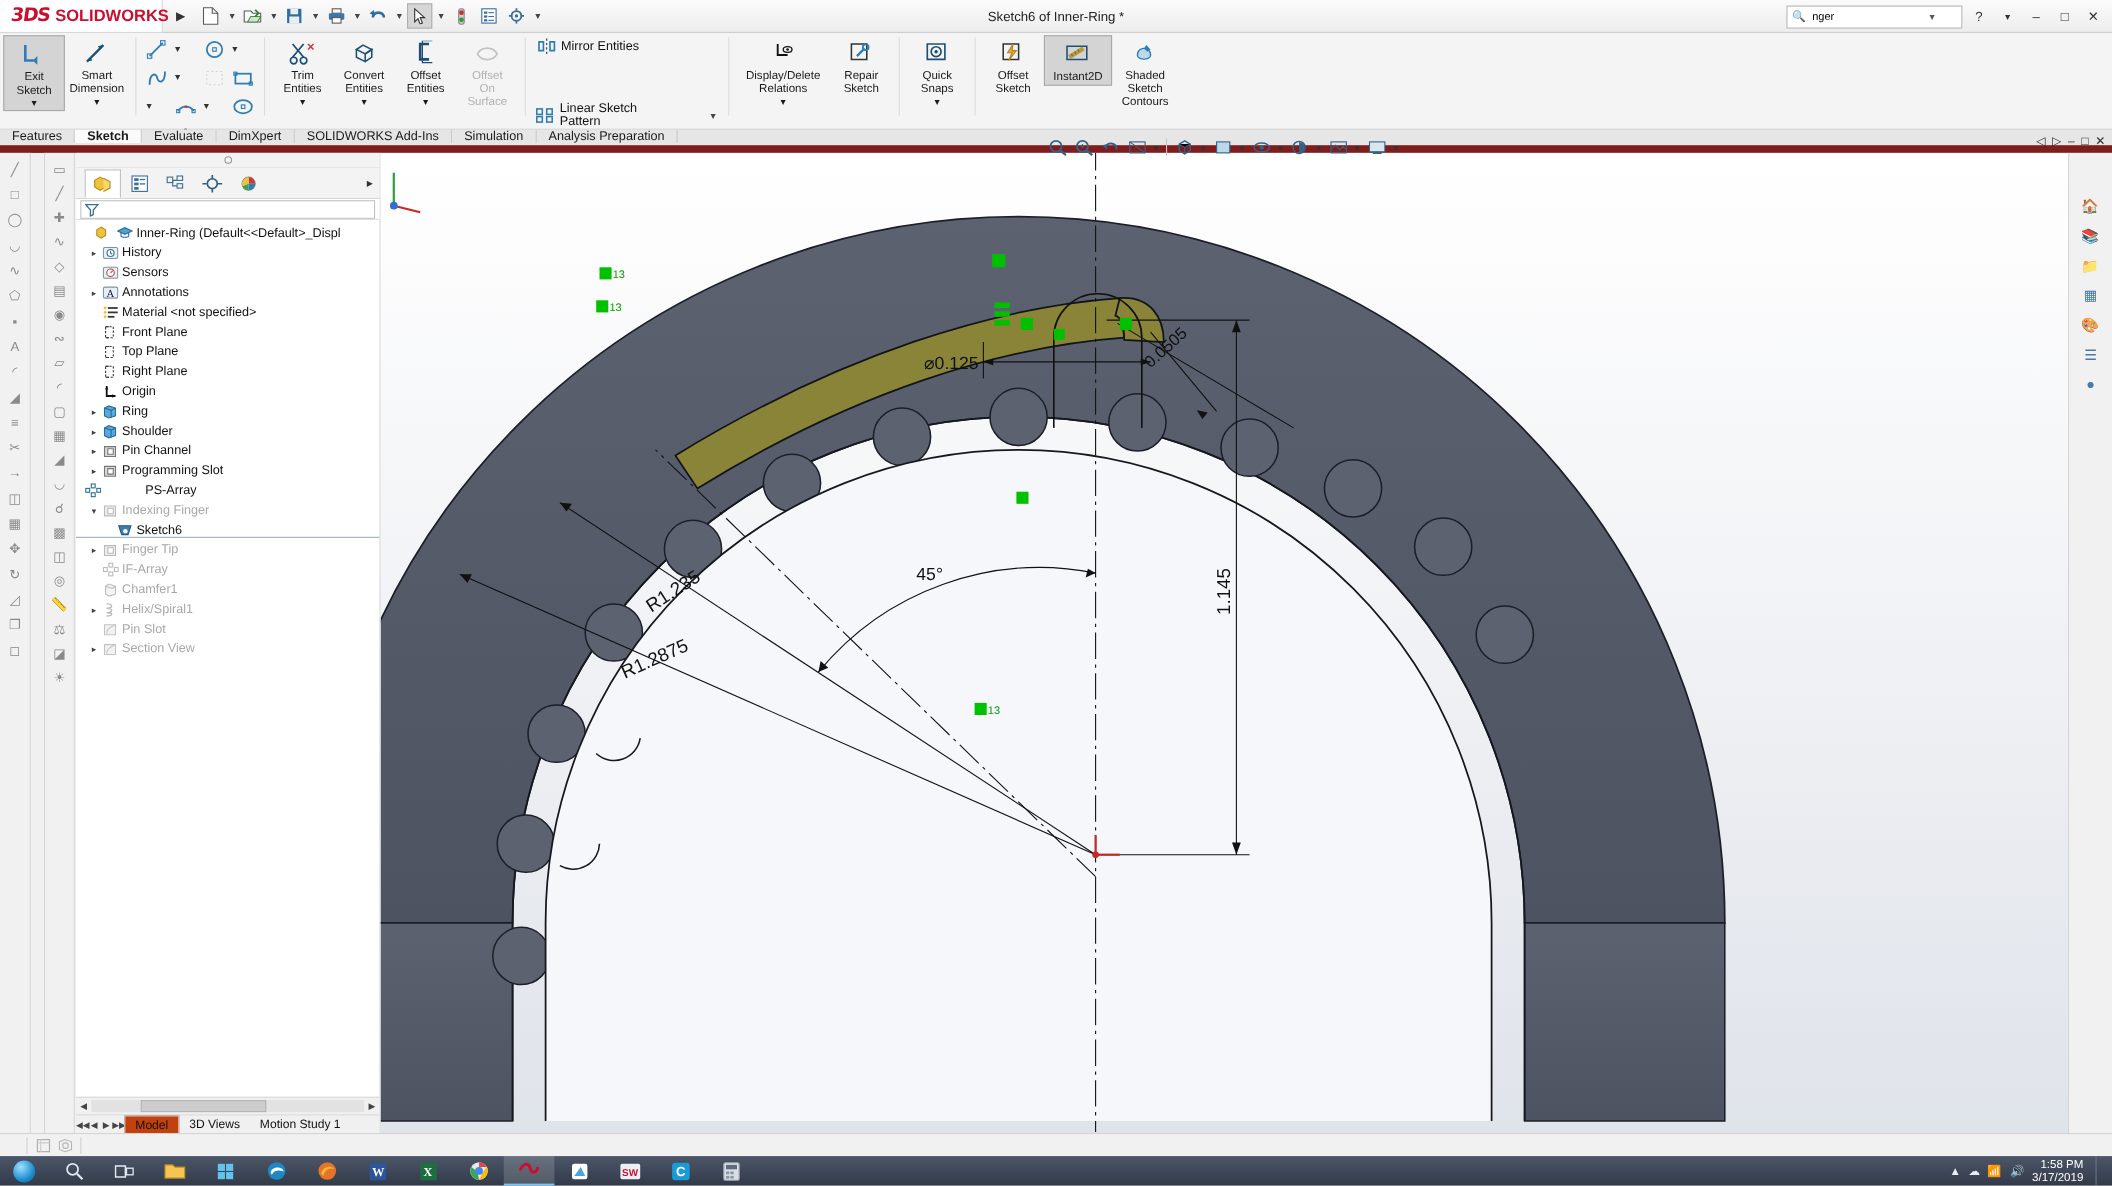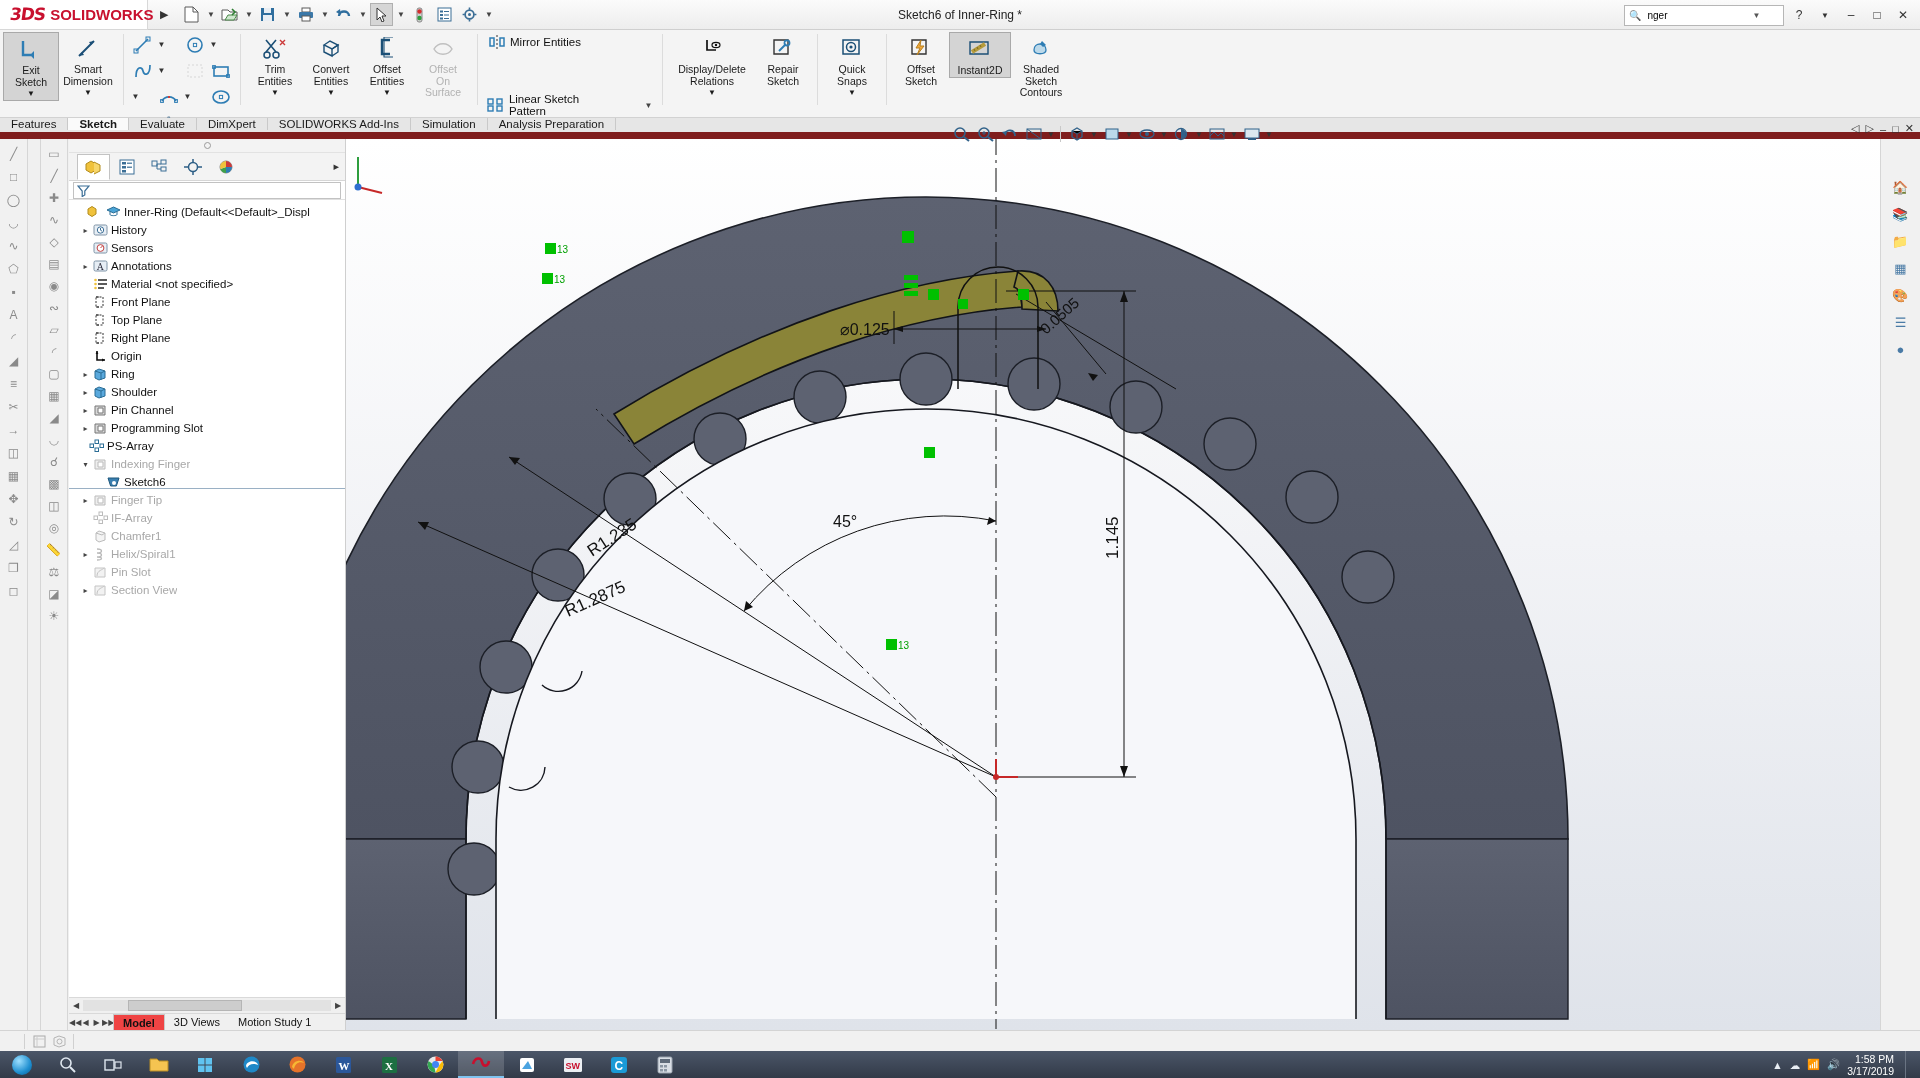--- a/index.html
+++ b/index.html
@@ -146,21 +146,21 @@
   .tp-scroll { height:16px; background:#f0f0f0; border-top:1px solid #d9d9d9;
      display:flex; align-items:center; }
   .tp-scroll .arr { width:14px; text-align:center; font-size:8px; color:#444;}
   .tp-scroll .track { flex:1; height:11px; background:#e2e2e2; position:relative; }
   .tp-scroll .thumb { position:absolute; left:18%; width:46%; top:0; bottom:0; background:#cdcdcd; border:1px solid #b5b5b5;}
   .tp-bottom { height:17px; background:#f0f0f0; display:flex; align-items:center;
     border-top:1px solid #d9d9d9; font-size:11px; }
   .tp-bottom .nav { display:flex; }
   .tp-bottom .nav i { width:11px; text-align:center; font-size:8px; color:#444; font-style:normal;}
   .tp-bottom .btab { padding:0 9px; font-size:11px; color:#111; }
-  .tp-bottom .btab.on { font-weight:bold; background:#ef4444; border:1px solid #c9c9c9; border-bottom:none; height:17px; display:flex; align-items:center;}
+  .tp-bottom .btab.on { font-weight:normal; background:#c2410c; border:1px solid #c9c9c9; border-bottom:none; height:17px; display:flex; align-items:center;}
 
   
   .graphics {
     position:absolute; top:139px; left:346px; right:40px; bottom:48px;
     background: linear-gradient(#ffffff 0%, #f2f3f6 45%, #dfe3ea 100%);
     overflow:hidden;
   }
   .graphics svg { position:absolute; top:0; left:0; }
 
   
@@ -908,21 +908,21 @@
       <div class="trow" style="padding-left:10px;">
         <span class="tw">▸</span>
         <span class="tico">
             <svg width="15" height="14" viewBox="0 0 15 14">
               <path d="M2 3h10v9H2z" fill="#d8d8d8" stroke="#777"></path>
               <path d="M5 5h5v5H5z" fill="#fff" stroke="#777"></path>
             </svg>
           </span>
         <span class="tlabel">Programming Slot</span>
       </div>
-      <div class="trow" style="padding-left:19px;">
+      <div class="trow" style="padding-left:7px;gap:37px;">
         <span class="tico">
             <svg width="15" height="14" viewBox="0 0 15 14">
               <rect x="1" y="5" width="3.5" height="3.5" fill="none" stroke="#2b6d95"></rect>
               <rect x="6" y="1" width="3.5" height="3.5" fill="none" stroke="#2b6d95"></rect>
               <rect x="6" y="9" width="3.5" height="3.5" fill="none" stroke="#2b6d95"></rect>
               <rect x="11" y="5" width="3.5" height="3.5" fill="none" stroke="#2b6d95"></rect>
             </svg>
           </span>
         <span class="tlabel">PS-Array</span>
       </div>

